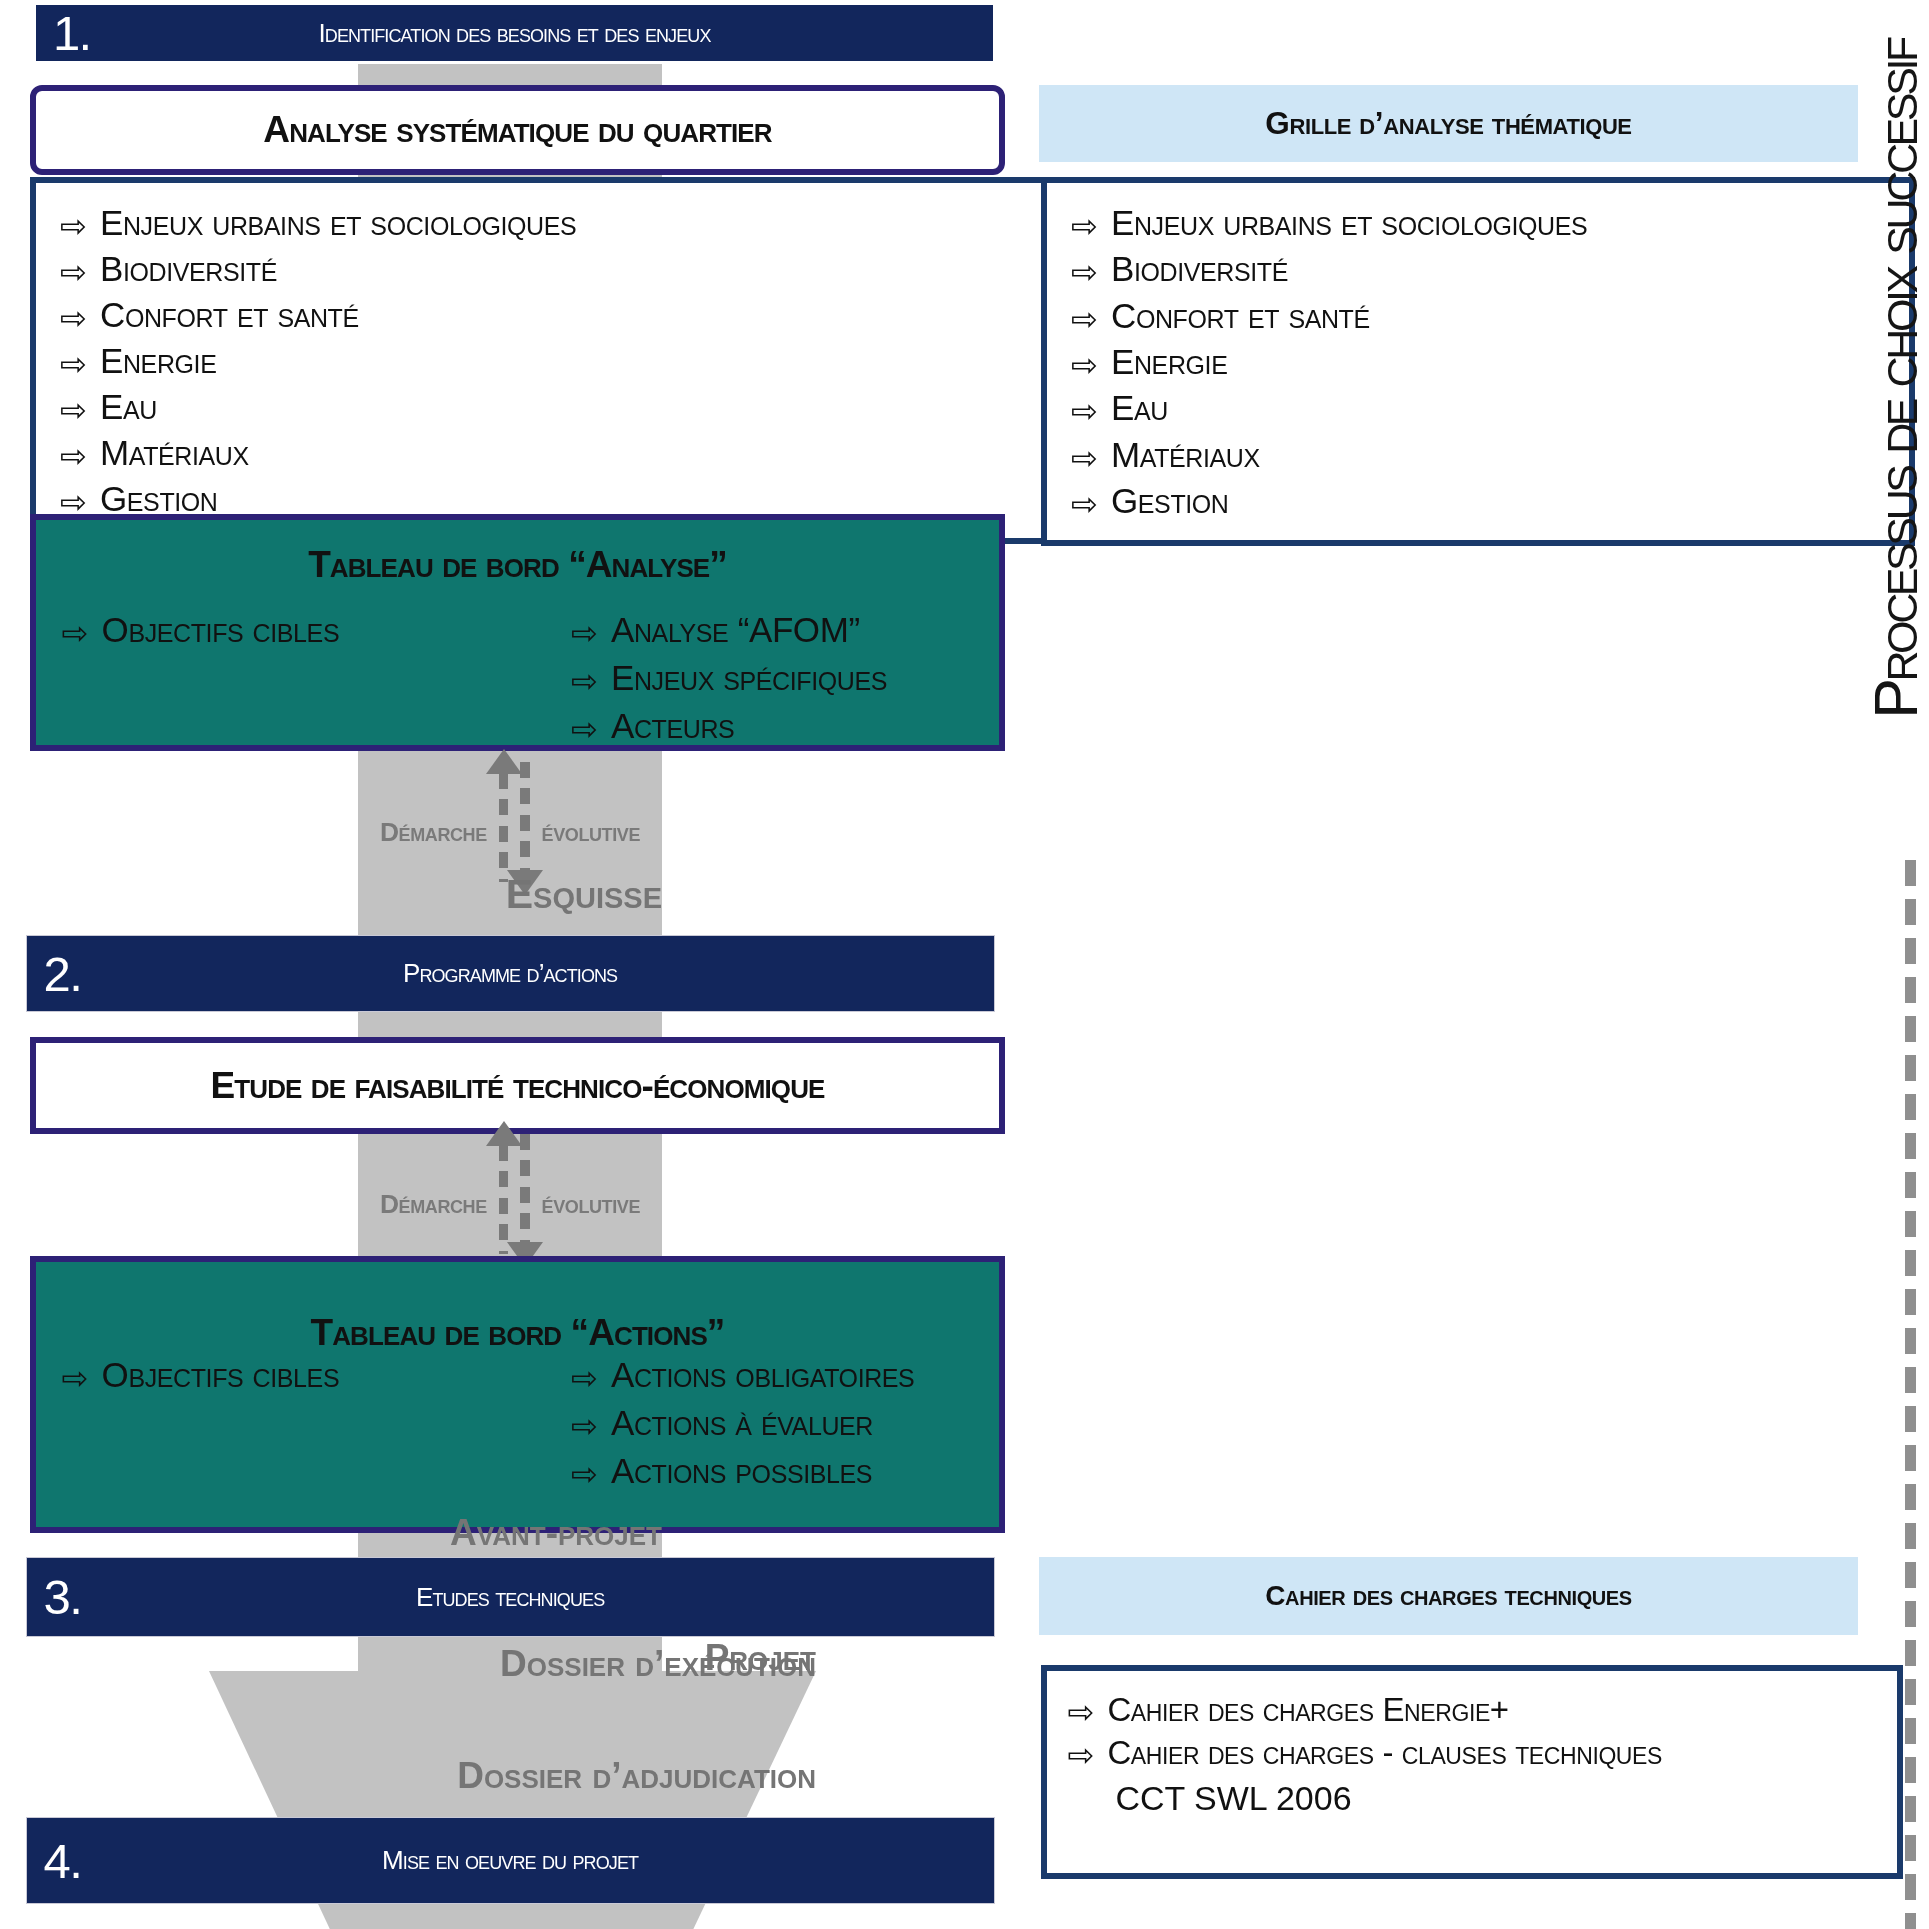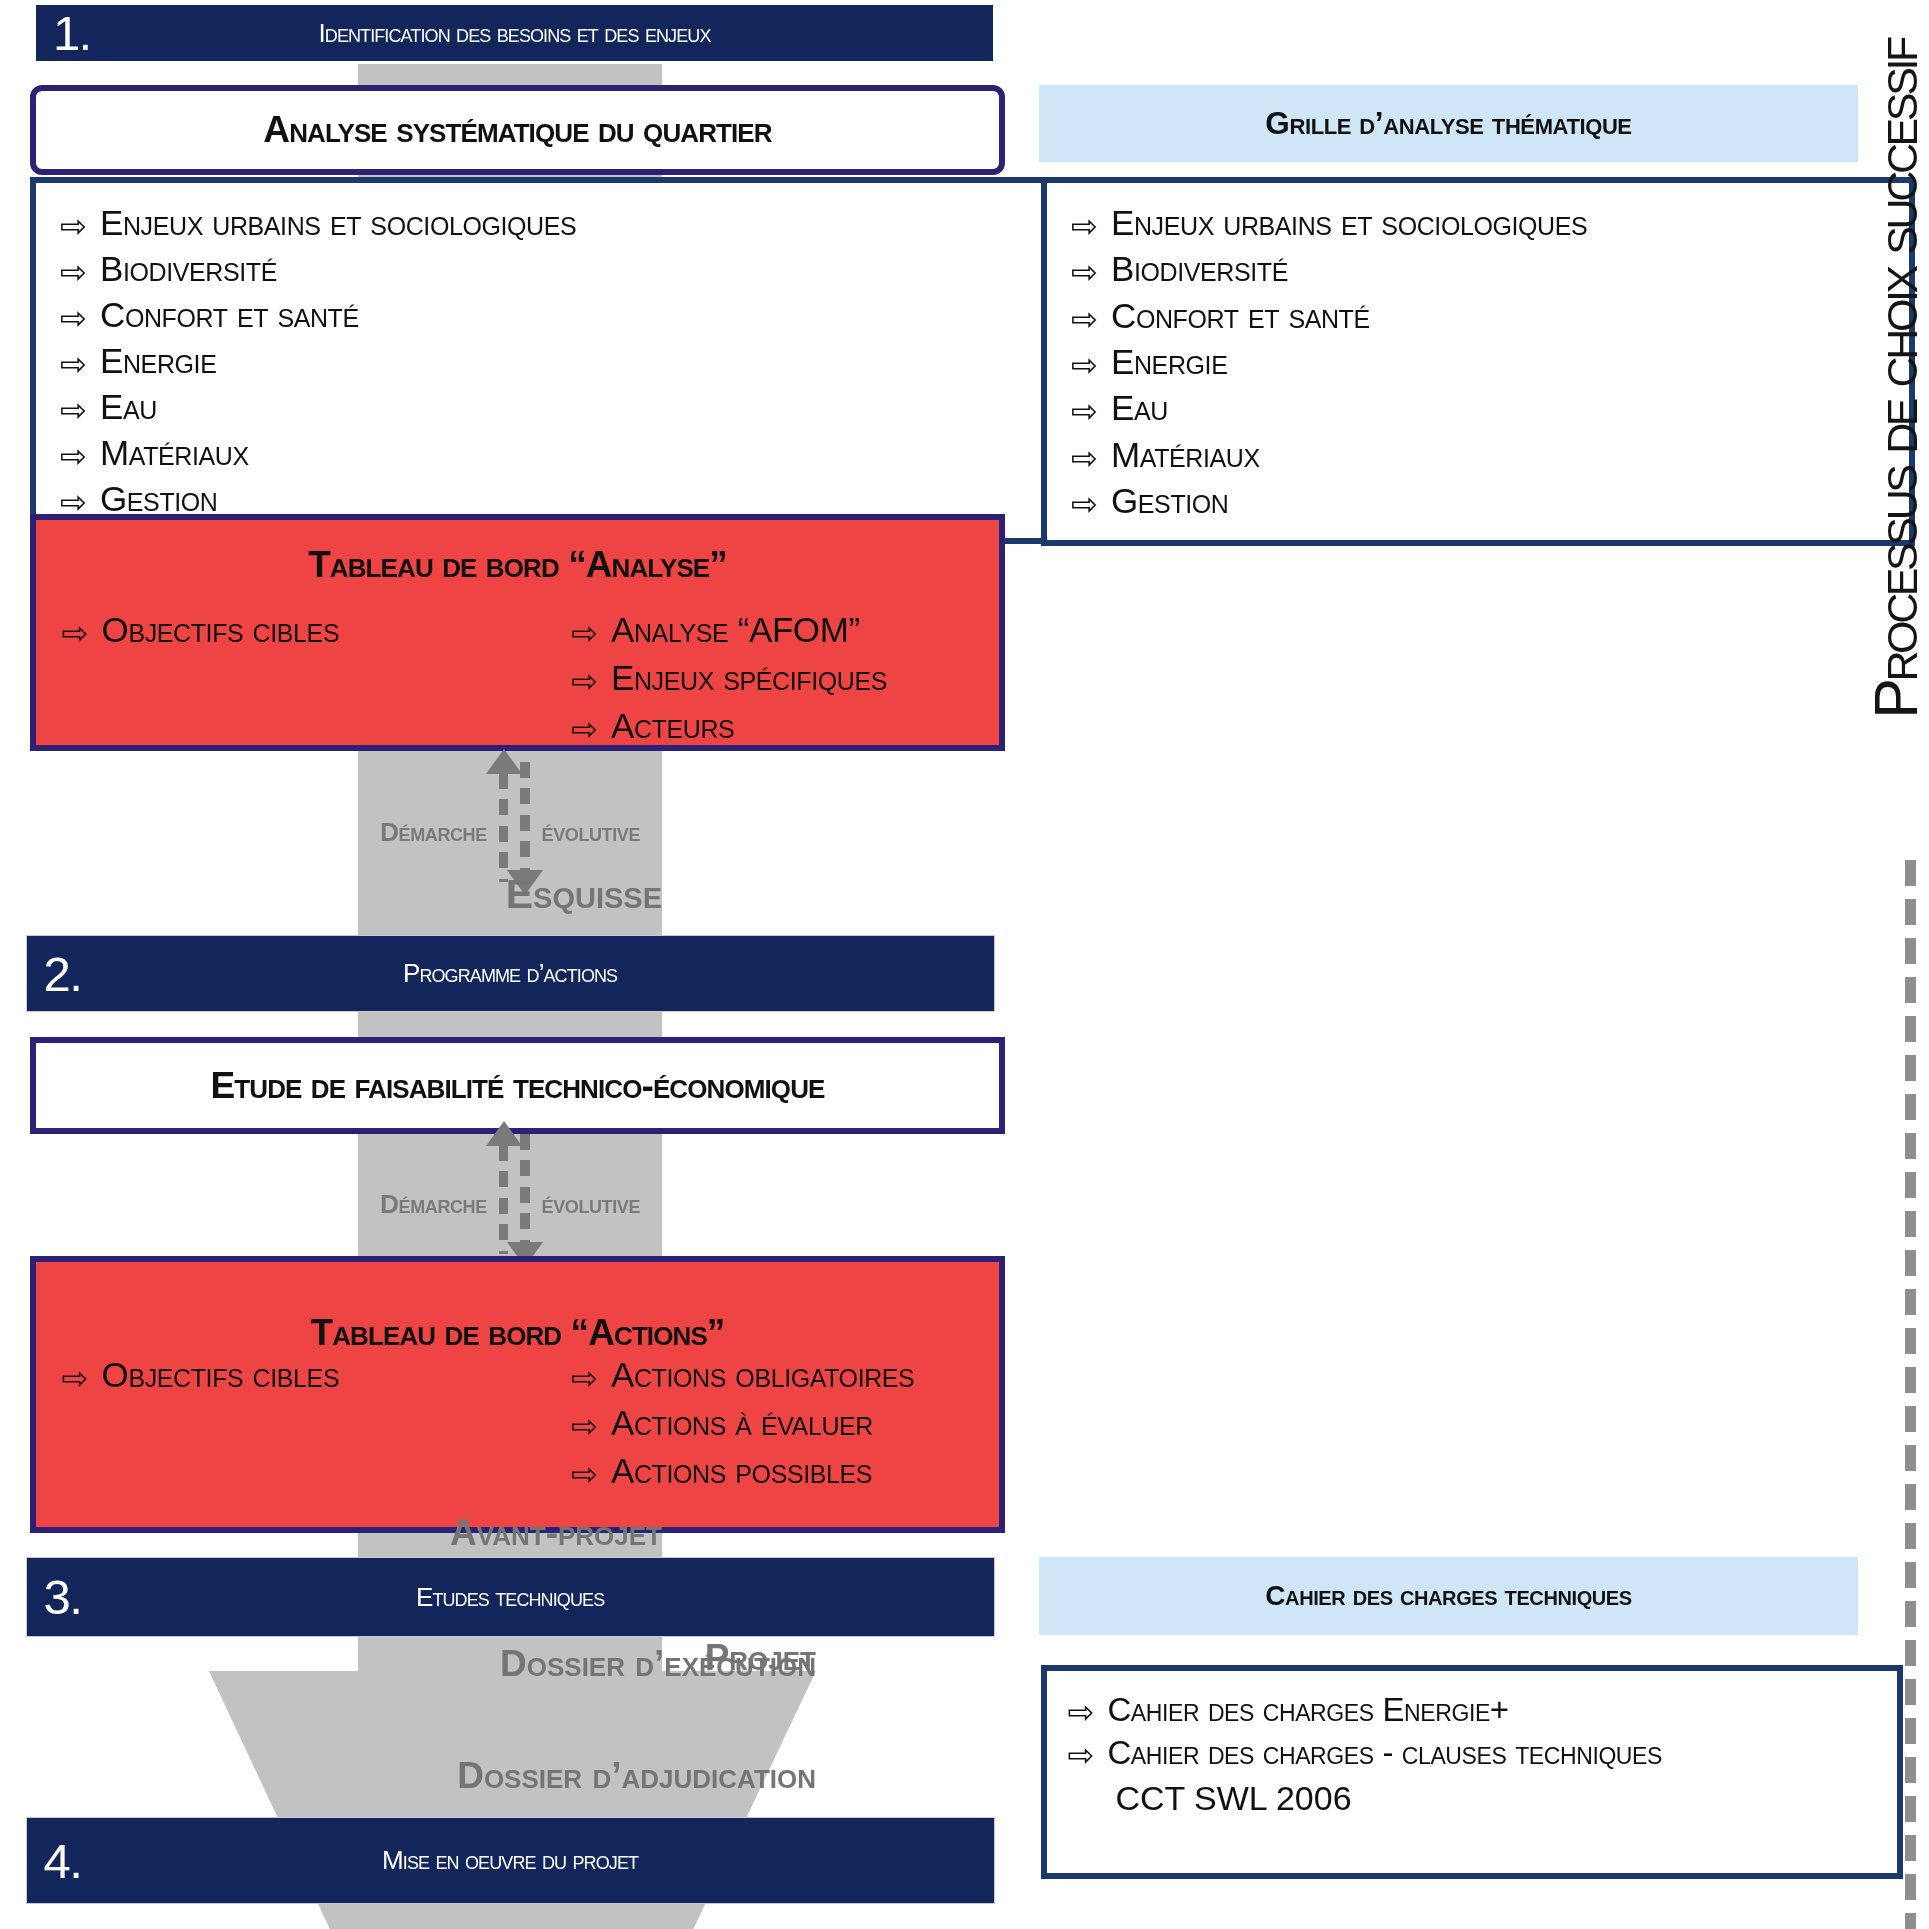--- a/index.html
+++ b/index.html
@@ -30,21 +30,21 @@
   .bluebar .blue-title{font-variant:small-caps;font-weight:700;letter-spacing:-0.4px;white-space:nowrap;}
 
   
   .listbox{background:#fff;border:6.8px solid #1a3a6b;z-index:2;
     display:flex;flex-direction:column;justify-content:space-between;padding:22px 24px;}
   .item{display:flex;align-items:baseline;gap:13.6px;font-variant:small-caps;
     font-size:35px;letter-spacing:-0.4px;white-space:nowrap;line-height:1;}
   .bullet{font-family:"DejaVu Sans",sans-serif;font-size:32px;line-height:1;transform:translateY(1.7px);}
 
   
-  .tb{background:#ef4444;border:6.8px solid #2d2176;z-index:2;}
+  .tb{background:#0f766e;border:6.8px solid #2d2176;z-index:2;}
   .tb .tb-title{position:absolute;left:0;right:0;text-align:center;
     font-variant:small-caps;font-weight:700;font-size:37px;letter-spacing:-0.9px;white-space:nowrap;}
   .tb .col{position:absolute;display:flex;flex-direction:column;gap:12.8px;}
 
   
   .demarche{left:358px;width:304px;display:flex;align-items:center;justify-content:center;gap:12px;z-index:2;}
   .dem-label{font-variant:small-caps;font-weight:700;font-size:26.4px;color:#7a7a7a;
     letter-spacing:-0.4px;white-space:nowrap;}
   .dashes{position:relative;width:9.4px;height:109px;
     background:repeating-linear-gradient(to bottom,#7a7a7a 0 16px,transparent 16px 26.4px);}

